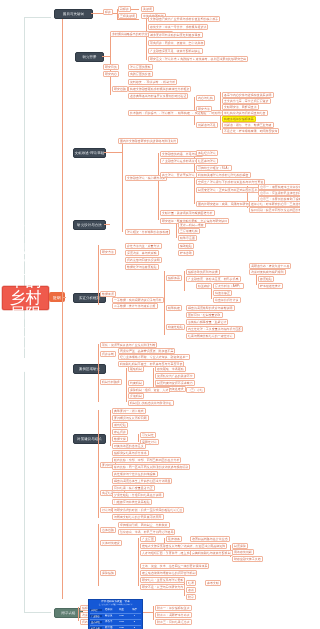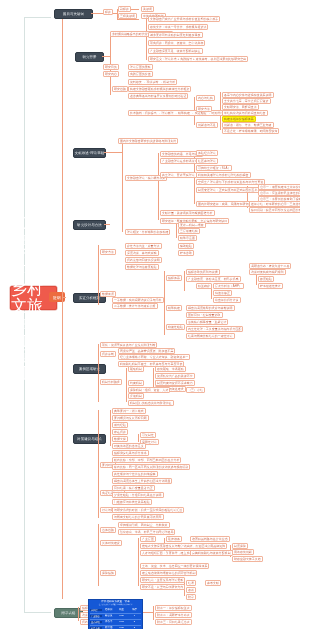--- a/index.html
+++ b/index.html
@@ -73,23 +73,23 @@
 </head>
 <body>
 
 <div id="canvas">
 
   <div class="trunk" style="left:24px;top:17px;height:596px;"></div>
   <div class="trunk-h" style="left:24px;top:17px;width:27px;"></div>
   <div class="trunk-h" style="left:24px;top:612px;width:27px;"></div>
   <div class="trunk-h" style="left:24px;top:300px;width:21px;"></div>
 
-  <div class="root" style="left:10px;top:286px;width:45px;height:22px;">
+  <div class="root" style="left:2px;top:286px;width:45px;height:22px;text-align:center;">
     <span>文旅融合背景下的乡村</span>
-    <span>文旅融合的内涵·提纲</span>
+    <span>局限性讨论·提纲</span>
   </div>
 
   <div class="pill" style="left:49px;top:292px;width:16px;height:10px;">
     <span>提纲</span>
   </div>
 
   <div class="ln v" style="left:62px;top:14px;height:585px;"></div>
   <div class="ln h" style="left:62px;top:297px;width:4px;"></div>
 
   <div class="chip" style="left:54px;top:9px;width:37px;height:8px;">

